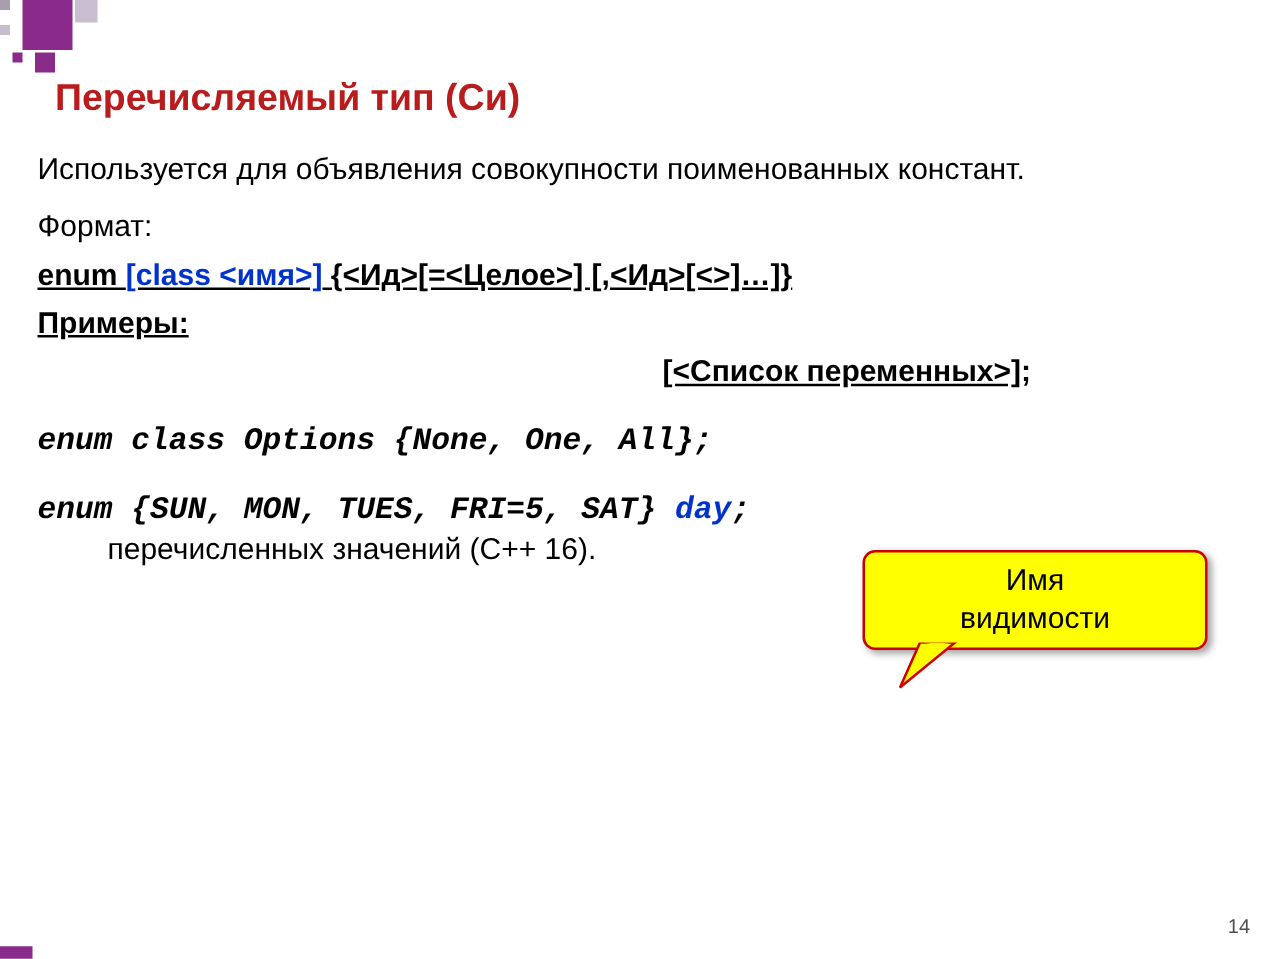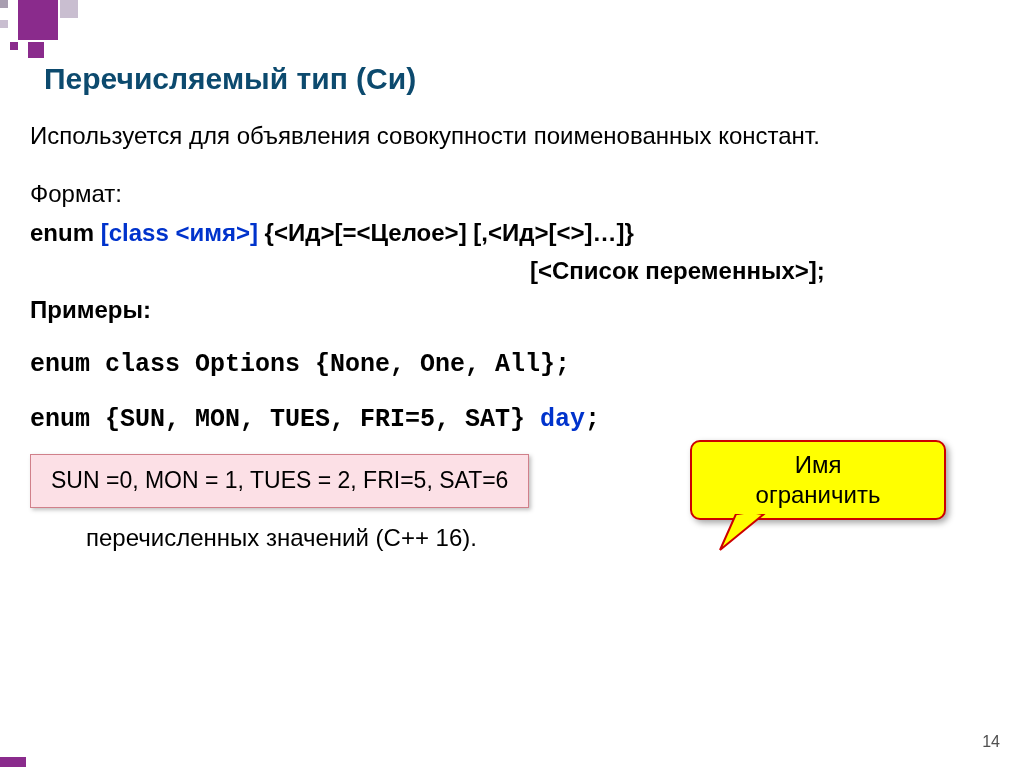--- a/index.html
+++ b/index.html
@@ -19,53 +19,53 @@
     width: 200px;
     height: 60px;
   }
   .sq { position: absolute; }
   .title {
     position: absolute;
     top: 62px;
     left: 44px;
     font-size: 30px;
     font-weight: bold;
-    color: #0c4a6e;
+    color: #b91c1c;
   }
   .content {
     position: absolute;
     top: 120px;
     left: 30px;
     right: 30px;
     font-size: 24px;
     color: #000;
     line-height: 1.35;
   }
   .p { margin-bottom: 6px; }
-  .bold { font-weight: bold; }
+  .bold { font-weight: bold; text-decoration: underline; }
   .mono { font-family: "Courier New", monospace; font-weight: bold; font-size: 25px; }
   .format-line2 { padding-left: 500px; }
   .blue-hl { color: #0033cc; }
-  .examples-block { margin-top: 18px; }
+  .examples-block { margin-top: 18px; font-style: italic; }
   .code-line { margin-top: 8px; }
   .pink-box {
     display: inline-block;
     background: #fce0e6;
     border: 1px solid #d0808a;
     box-shadow: 2px 2px 4px rgba(0,0,0,0.25);
     padding: 10px 20px;
     margin-top: 18px;
     margin-bottom: 14px;
     font-size: 23px;
   }
   .callout {
     position: absolute;
     top: 440px;
     left: 690px;
-    width: 256px;
+    width: 276px;
   }
   .callout-box {
     background: #ffff00;
     border: 2px solid #cc0000;
     border-radius: 10px;
     padding: 8px 6px;
     text-align: center;
     font-size: 24px;
     box-shadow: 3px 3px 6px rgba(0,0,0,0.35);
     line-height: 1.25;
@@ -97,47 +97,46 @@
   <div class="sq" style="left:28px;top:42px;width:16px;height:16px;background:#8a2b8c;"></div>
   <div class="sq" style="left:0;top:20px;width:8px;height:8px;background:#c9bed0;"></div>
 </div>
 
 <div class="title">Перечисляемый тип (Си)</div>
 
 <div class="content">
 
   <div class="p">Используется для объявления совокупности поименованных констант.</div>
 
-  <div class="p" style="margin-top:26px;">Формат:</div>
+  <div class="p" style="margin-top:14px;">Формат:</div>
 
   <div class="p bold">
     <span>enum </span><span class="blue-hl">[class &lt;имя&gt;]</span><span> {&lt;Ид&gt;[=&lt;Целое&gt;] [,&lt;Ид&gt;[&lt;&gt;]…]}</span>
   </div>
 
+  <div class="p bold" style="margin-top:4px;">Примеры:</div>
+
   <div class="p bold format-line2">[&lt;Список переменных&gt;];</div>
-
-  <div class="p bold" style="margin-top:4px;">Примеры:</div>
 
   <div class="examples-block">
     <div class="mono code-line" style="margin-top:22px;">enum class Options {None, One, All};</div>
     <div class="mono code-line" style="margin-top:21px;">
       <span>enum {SUN, MON, TUES, FRI=5, SAT} </span><span class="blue-hl">day</span><span>;</span>
     </div>
   </div>
 
-  <div class="pink-box">SUN =0, MON = 1, TUES = 2, FRI=5, SAT=6</div>
 
   <div class="p indent2">перечисленных значений (С++ 16).</div>
 
 </div>
 
 <div class="callout">
   <div class="callout-box">
     <div>Имя</div>
-    <div>ограничить</div>
+    <div>видимости</div>
   </div>
   <svg width="60" height="40" style="position:absolute;bottom:-34px;left:26px;">
     <polygon points="20,0 48,0 4,36" fill="#ffff00" stroke="#cc0000" stroke-width="2"></polygon>
     <polygon points="22,0 46,0 34,2" fill="#ffff00"></polygon>
   </svg>
 </div>
 
 <div class="pagenum">14</div>
 <div class="bottom-bar"></div>
 

